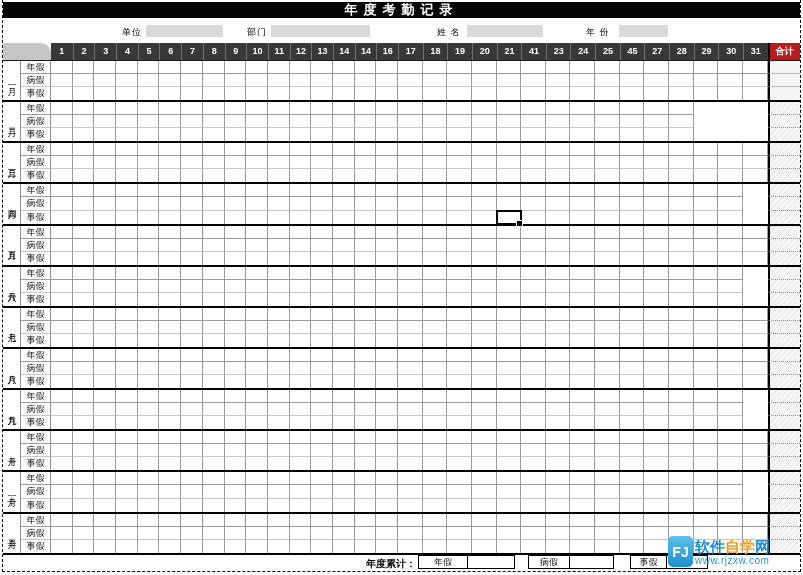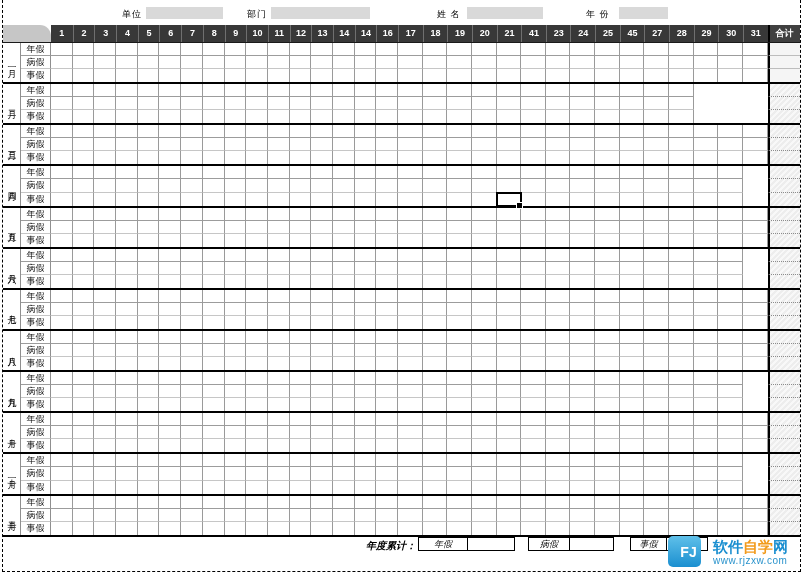--- a/index.html
+++ b/index.html
@@ -19,21 +19,21 @@
   .l2{left:434px}.b2{left:464px;width:76px}
   .l3{left:583px}.b3{left:616px;width:49px}
   
   .cols{display:grid;grid-template-columns:18px 30px repeat(16,21.7px) repeat(15,24.65px) 32px;}
   
   .hrow{height:17px;border-bottom:1px solid #1a1a1a;}
   .corner{grid-column:1/3;background:#c6c6c6;border-top-right-radius:11px;}
   .hcell{background:#383838;color:#fff;font-size:9px;font-weight:bold;text-align:center;
          line-height:17px;border-left:1px solid #6f6f6f;}
   .hcell.first{border-left:none;}
-  .htotal{background:#404040;color:#fff;font-size:9px;font-weight:bold;text-align:center;
+  .htotal{background:#b91c1c;color:#fff;font-size:9px;font-weight:bold;text-align:center;
           line-height:17px;border-left:2px solid #000;}
   
   .mgroup{grid-template-rows:repeat(3,13.05px);border-bottom:2px solid #000;}
   .mcell{grid-row:1/4;grid-column:1;display:flex;align-items:center;justify-content:center;
          writing-mode:vertical-lr;text-orientation:upright;font-size:9px;line-height:1;
          letter-spacing:1px;border-right:1px solid #8f8f8f;}
   .tcell{font-size:9px;text-align:center;line-height:13px;border-right:1px solid #8f8f8f;}
   .dcell{border-right:1px solid #9a9a9a;position:relative;}
   .r0{border-bottom:1px solid #9c9c9c;}
   .r1{border-bottom:1px solid #c6c6c6;}
@@ -41,44 +41,45 @@
   .totcell{border-left:2px solid #000;
            background:repeating-linear-gradient(135deg,#ededed 0 2px,#f8f8f8 2px 4px);}
   .totcell.r0,.totcell.r1{border-bottom:1px dotted #8c8c8c;}
   .totcell.m1{background:#f5f5f5;}
   .totcell.m1.r0,.totcell.m1.r1{border-bottom:1px solid #bdbdbd;}
   
   .sel{outline:2px solid #000;outline-offset:-1px;background:#fff;z-index:5;}
   .sel::after{content:"";position:absolute;right:-3px;bottom:-3px;width:5px;height:5px;
               background:#000;border:1px solid #fff;z-index:6;}
   
-  .footrow{position:relative;height:16px;background:#fff;font-style:italic;}
+  .footrow{position:relative;height:16px;background:#fff;}
   .flabel{position:absolute;left:330px;top:2px;width:83px;text-align:right;
           font-size:10px;font-weight:bold;white-space:pre;}
   .fcell{position:absolute;top:0;height:14px;box-sizing:border-box;border:1px solid #000;
          font-size:9px;text-align:center;line-height:12px;background:#fff;}
   .fl0{left:415px;width:50px}.fi0{left:464px;width:48px}
   .fl1{left:525px;width:42px}.fi1{left:566px;width:45px}
   .fl2{left:627px;width:37px}.fi2{left:663px;width:42px}
   
   .wm{position:absolute;right:3px;bottom:6px;width:132px;height:33px;display:flex;z-index:20;}
   .wicon{width:25px;height:31px;border-radius:5px;background:linear-gradient(180deg,#5fc0e9,#1b8fd0);
          color:#fff;font-weight:bold;font-size:14px;display:flex;align-items:center;
-         justify-content:center;flex:none;font-family:"Liberation Sans",sans-serif;padding-left:8px;}
-  .wtext{margin-left:12px;display:flex;flex-direction:column;justify-content:center;}
+         justify-content:center;flex:none;font-family:"Liberation Sans",sans-serif;}
+  .wtext{margin-left:2px;display:flex;flex-direction:column;justify-content:center;}
   .wline1{font-size:15px;font-weight:bold;line-height:16px;letter-spacing:0px;white-space:nowrap;}
   .wblue{color:#1b8fd0;}
   .worange{color:#f29b1d;}
   .wline2{font-size:10px;font-weight:normal;color:#2a93cc;line-height:12px;letter-spacing:0.5px;}
 </style>
 </head>
 <body>
 
 <div class="sheet">
 
+  <div class="titlebar">年度考勤记录</div>
 
   <div class="inforow">
     <span class="ilabel l0">单位</span>
     <span class="ibox b0"></span>
     <span class="ilabel l1">部门</span>
     <span class="ibox b1"></span>
     <span class="ilabel l2">姓 名</span>
     <span class="ibox b2"></span>
     <span class="ilabel l3">年 份</span>
     <span class="ibox b3"></span>

